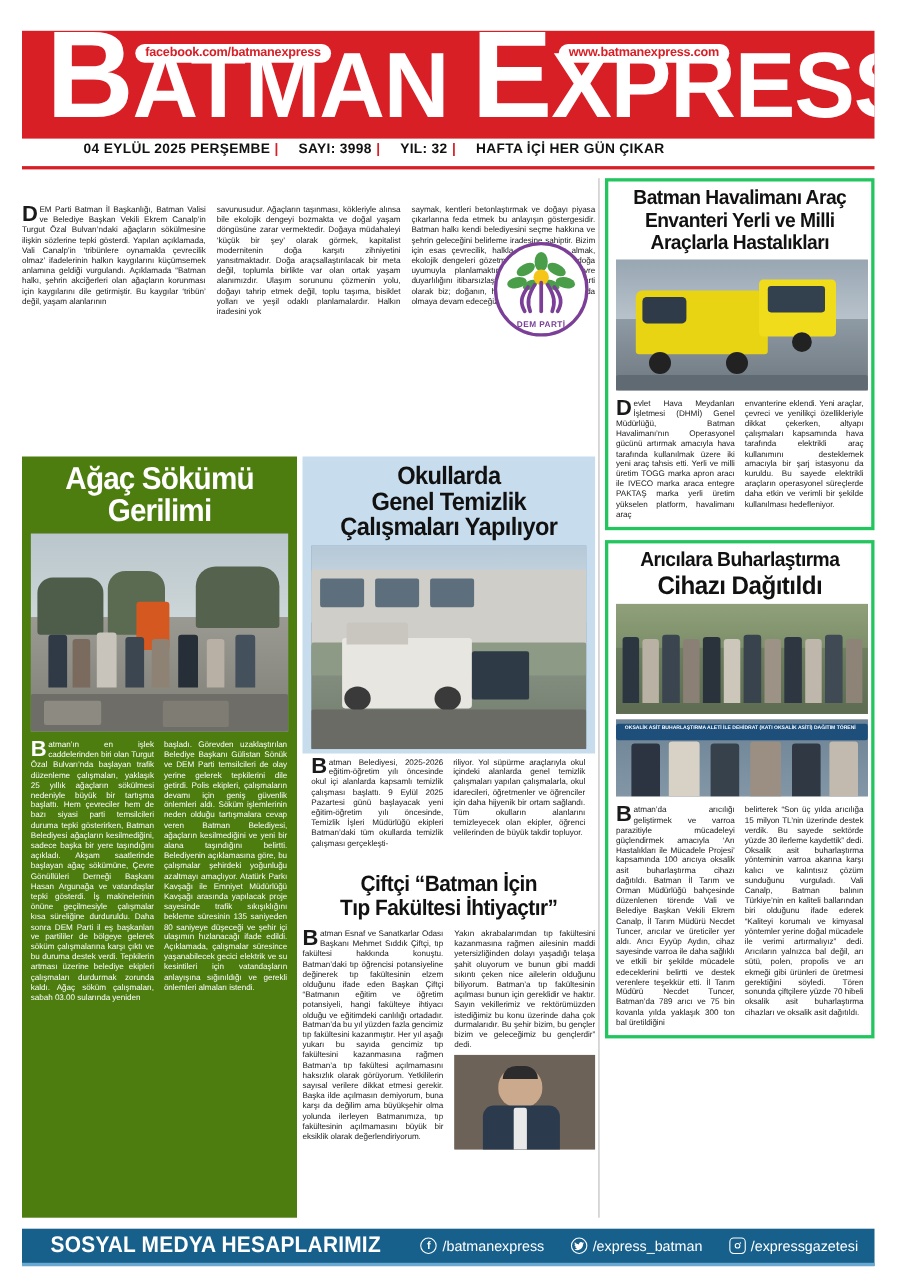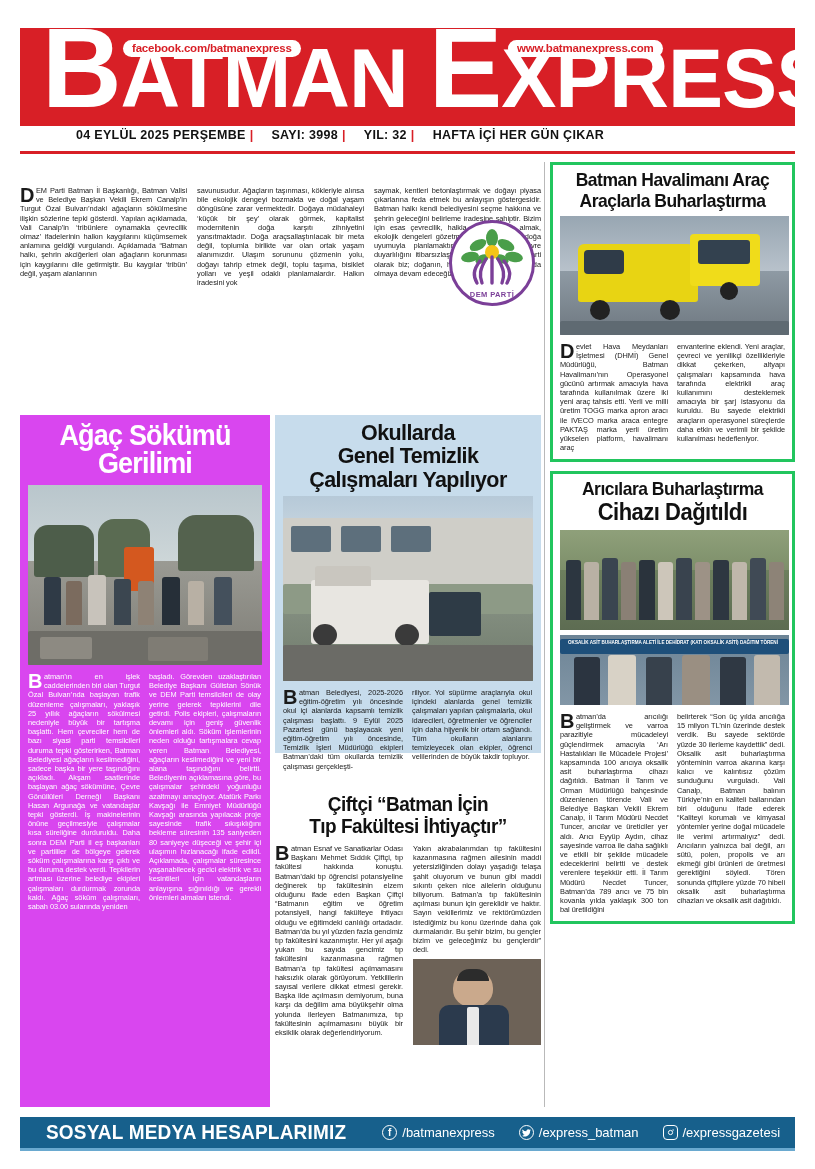--- a/index.html
+++ b/index.html
@@ -155,21 +155,21 @@
     font-weight: bold;
     padding-right: 1.5px;
     padding-top: 1px;
   }
 
   
   .green-box {
     position: absolute;
     left: 0; top: 253px;
     width: 250px; height: 692px;
-    background: #d946ef;
+    background: #4d7c0f;
     padding: 8px 8px 6px 8px;
   }
   .green-box h2 {
     color: #ffffff;
     font-size: 27px;
     line-height: 27px;
     font-weight: bold;
     text-align: center;
     letter-spacing: -0.8px;
     transform: scaleY(1.06);
@@ -181,21 +181,21 @@
     position: relative; overflow: hidden;
     background: #8fa2a8;
   }
   .gb-cols { display: flex; gap: 9px; margin-top: 7px; }
   .gb-cols .c { width: 112px; }
 
   
   .blue-box {
     position: absolute;
     left: 255px; top: 253px;
-    width: 266px; height: 338px;
+    width: 266px; height: 270px;
     background: #c7dcec;
     padding: 8px 8px 6px 8px;
   }
   .blue-box h2 {
     color: #111111;
     font-size: 21.5px;
     line-height: 22px;
     font-weight: bold;
     text-align: center;
     letter-spacing: -0.6px;
@@ -455,21 +455,22 @@
           </div>
         </div>
       </div>
     </div>
 
     <div class="col-right">
 
       <div class="rbox">
         <h2>
           <span>Batman Havalimanı Araç</span>
-          <span>Araçlarla Buharlaştırma</span>
+          <span>Envanteri Yerli ve Milli</span>
+          <span>Araçlarla Hastalıkları</span>
         </h2>
         <div class="r-photo">
           <div class="ph-sky" style="background:linear-gradient(#98a6b2,#b8c2cb);height:46%"></div>
           <div class="ph-grnd" style="background:linear-gradient(#8e9aa4,#6e7880);height:54%"></div>
           <div class="ph-v" style="left:18px;top:28px;width:120px;height:58px;background:#e8d413;border-radius:6px 10px 3px 3px"></div>
           <div class="ph-v" style="left:24px;top:34px;width:40px;height:24px;background:#2f3b48;border-radius:4px"></div>
           <div class="ph-v" style="left:130px;top:18px;width:70px;height:52px;background:#f0dc1a;border-radius:4px"></div>
           <div class="ph-v" style="left:138px;top:24px;width:52px;height:24px;background:#33414f;border-radius:3px"></div>
           <div class="ph-v" style="left:30px;top:84px;width:20px;height:20px;background:#222;border-radius:50%"></div>
           <div class="ph-v" style="left:100px;top:84px;width:20px;height:20px;background:#222;border-radius:50%"></div>

